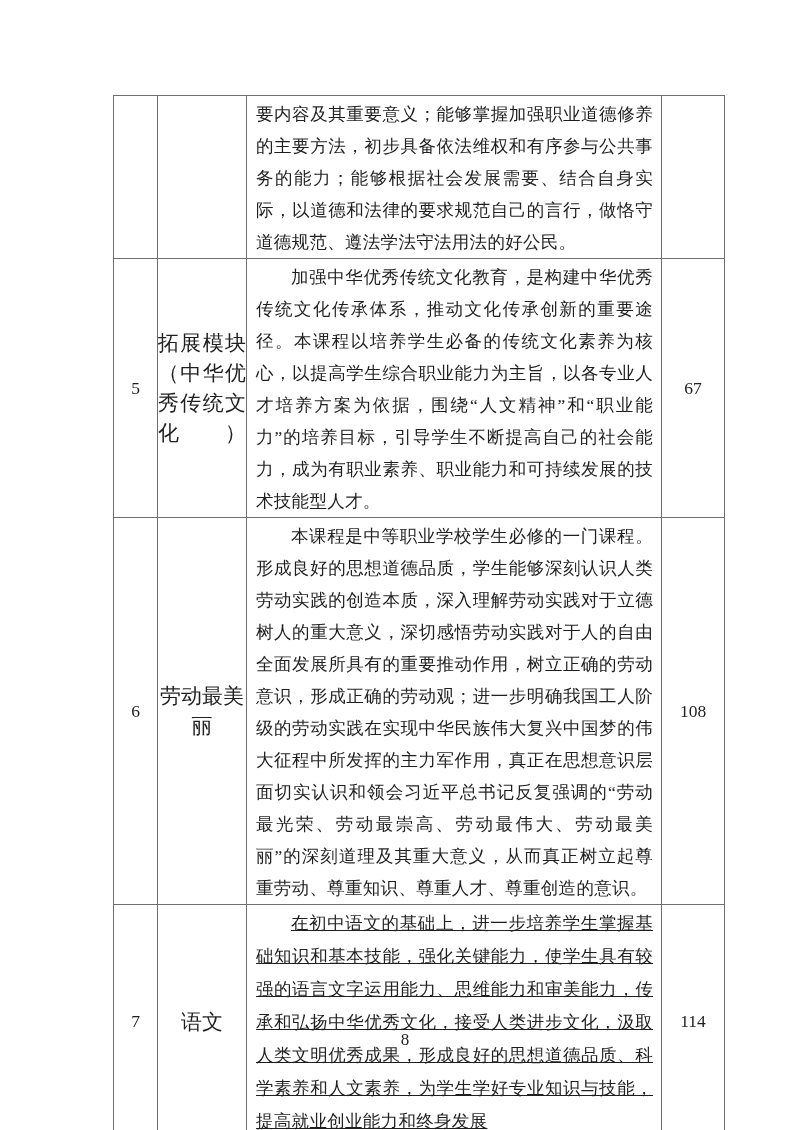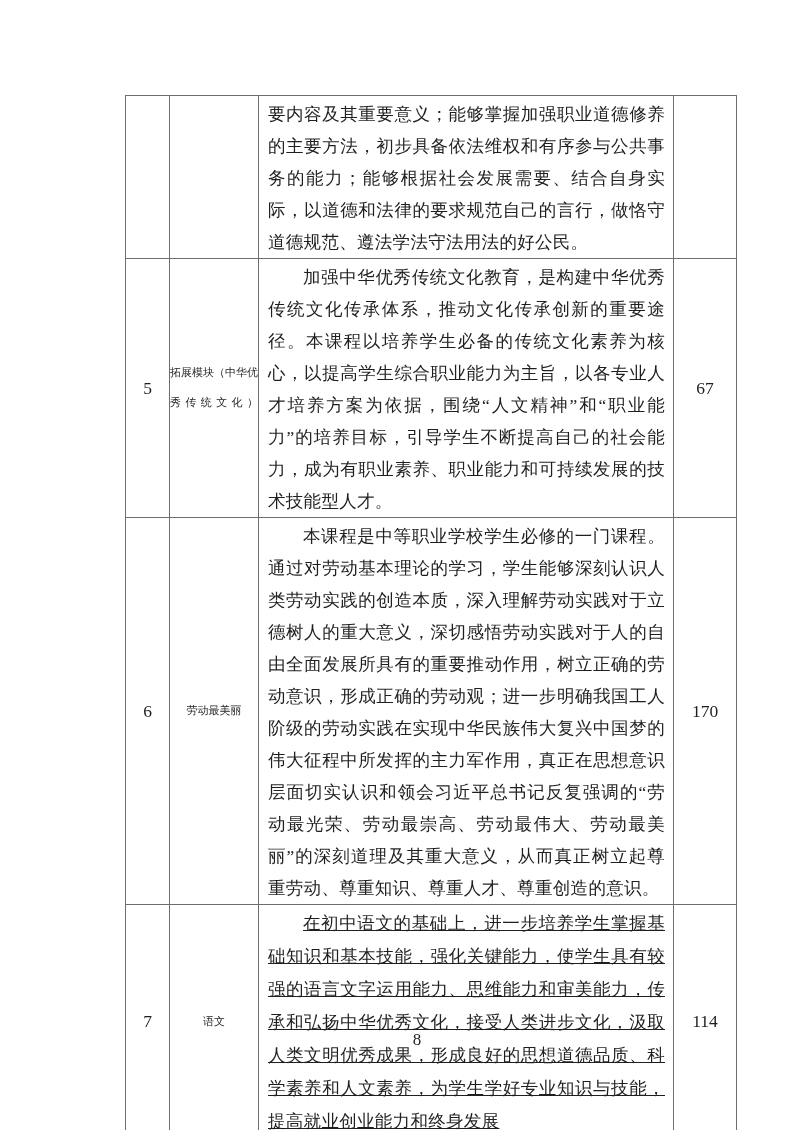--- a/index.html
+++ b/index.html
@@ -10,21 +10,20 @@
     height: 1130px;
     font-family: "Liberation Serif", "DejaVu Serif", serif;
     color: #1f1f1f;
     overflow: hidden;
   }
   .page {
     position: relative;
     width: 715px;
     height: 1130px;
     background: #ffffff;
-    margin-left: 12px;
   }
   table.course-table {
     position: absolute;
     left: 113px;
     top: 95px;
     width: 611px;
     border-collapse: collapse;
     table-layout: fixed;
   }
   table.course-table td {
@@ -37,24 +36,23 @@
   col.c-name  { width: 89px; }
   col.c-desc  { width: 415px; }
   col.c-hours { width: 63px; }
 
   td.no-cell, td.hours-cell {
     text-align: center;
     font-size: 17.5px;
   }
   td.name-cell {
     text-align: center;
-    font-size: 11px;
+    font-size: 21px;
     line-height: 30px;
     padding: 0 5px;
-    font-family: Liberation Mono, monospace;
   }
   td.name-cell.justify-name div {
     text-align: justify;
     text-align-last: justify;
   }
   td.desc-cell {
     vertical-align: top;
   }
   td.desc-cell p {
     margin: 0;
@@ -111,23 +109,23 @@
         <td class="desc-cell">
           <p class="indent">加强中华优秀传统文化教育，是构建中华优秀传统文化传承体系，推动文化传承创新的重要途径。本课程以培养学生必备的传统文化素养为核心，以提高学生综合职业能力为主旨，以各专业人才培养方案为依据，围绕“人文精神”和“职业能力”的培养目标，引导学生不断提高自己的社会能力，成为有职业素养、职业能力和可持续发展的技术技能型人才。</p>
         </td>
         <td class="hours-cell">67</td>
       </tr>
 
       <tr class="r6">
         <td class="no-cell">6</td>
         <td class="name-cell">劳动最美丽</td>
         <td class="desc-cell">
-          <p class="indent">本课程是中等职业学校学生必修的一门课程。通过对劳动基本理论的学习，学生能够深刻认识人类劳动实践的创造本质，深入理解劳动实践对于立德树人的重大意义，深切感悟劳动实践对于人的自由全面发展所具有的重要推动作用，树立正确的劳动意识，形成正确的劳动观；进一步明确我国工人阶级的劳动实践在实现中华民族伟大复兴中国梦的伟大征程中所发挥的主力军作用，真正在思想意识层面切实认识和领会习近平总书记反复强调的“劳动最光荣、劳动最崇高、劳动最伟大、劳动最美丽”的深刻道理及其重大意义，从而真正树立起尊重劳动、尊重知识、尊重人才、尊重创造的意识。</p>
+          <p class="indent">本课程是中等职业学校学生必修的一门课程。形成良好的思想道德品质，学生能够深刻认识人类劳动实践的创造本质，深入理解劳动实践对于立德树人的重大意义，深切感悟劳动实践对于人的自由全面发展所具有的重要推动作用，树立正确的劳动意识，形成正确的劳动观；进一步明确我国工人阶级的劳动实践在实现中华民族伟大复兴中国梦的伟大征程中所发挥的主力军作用，真正在思想意识层面切实认识和领会习近平总书记反复强调的“劳动最光荣、劳动最崇高、劳动最伟大、劳动最美丽”的深刻道理及其重大意义，从而真正树立起尊重劳动、尊重知识、尊重人才、尊重创造的意识。</p>
         </td>
-        <td class="hours-cell">170</td>
+        <td class="hours-cell">108</td>
       </tr>
 
       <tr class="r7">
         <td class="no-cell">7</td>
         <td class="name-cell">语文</td>
         <td class="desc-cell">
           <p class="indent">在初中语文的基础上，进一步培养学生掌握基础知识和基本技能，强化关键能力，使学生具有较强的语言文字运用能力、思维能力和审美能力，传承和弘扬中华优秀文化，接受人类进步文化，汲取人类文明优秀成果，形成良好的思想道德品质、科学素养和人文素养，为学生学好专业知识与技能，提高就业创业能力和终身发展</p>
         </td>
         <td class="hours-cell">114</td>
       </tr>

